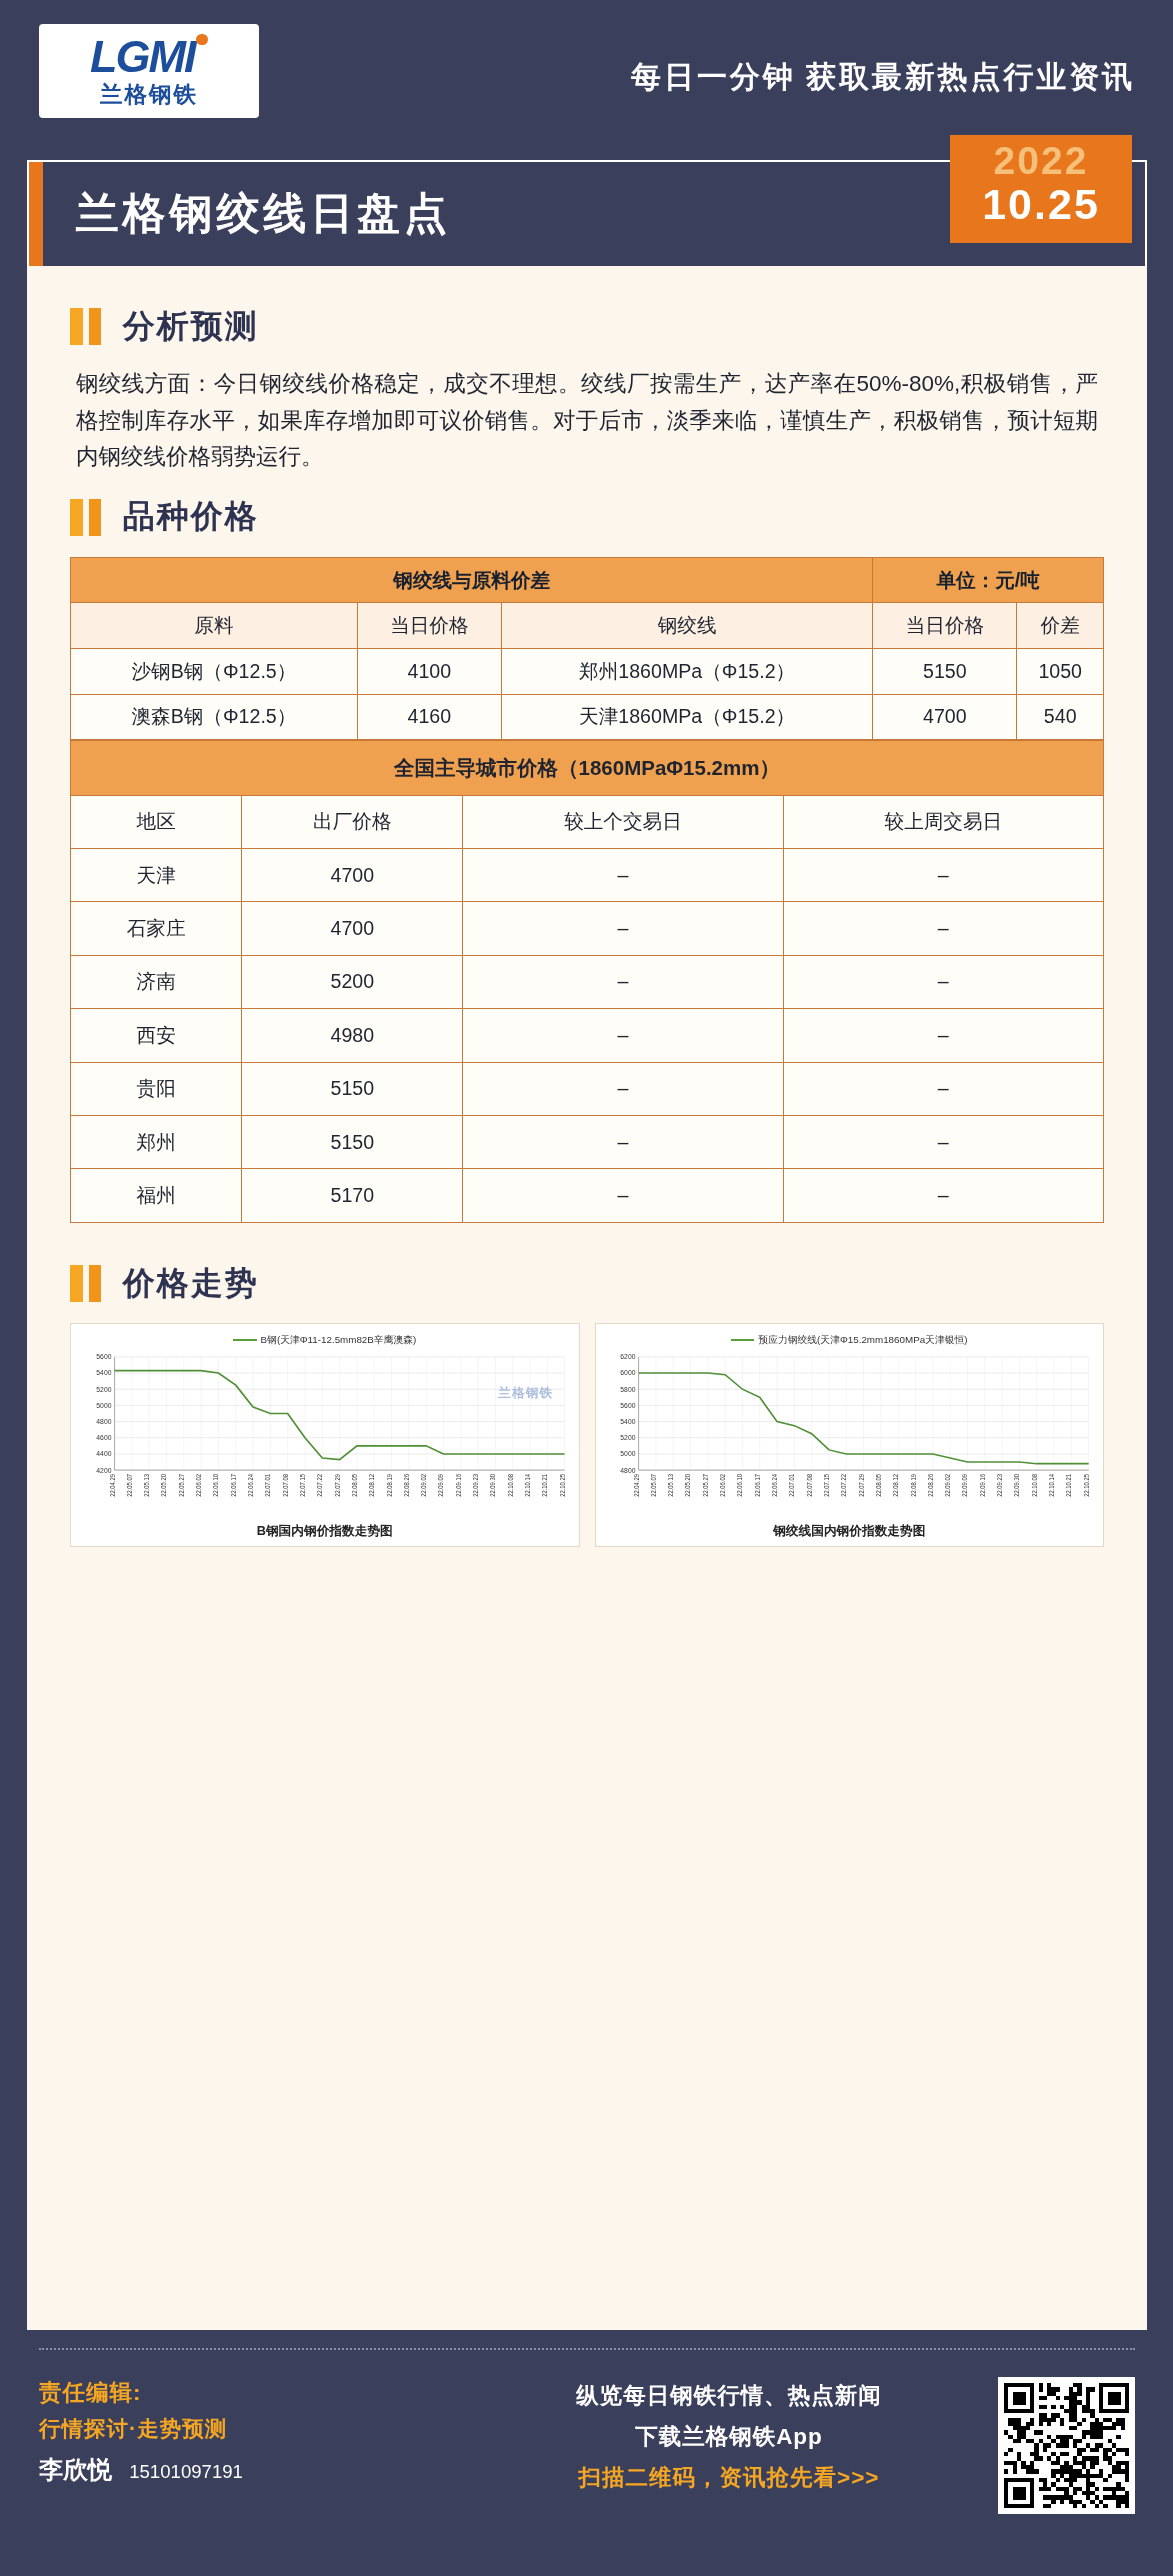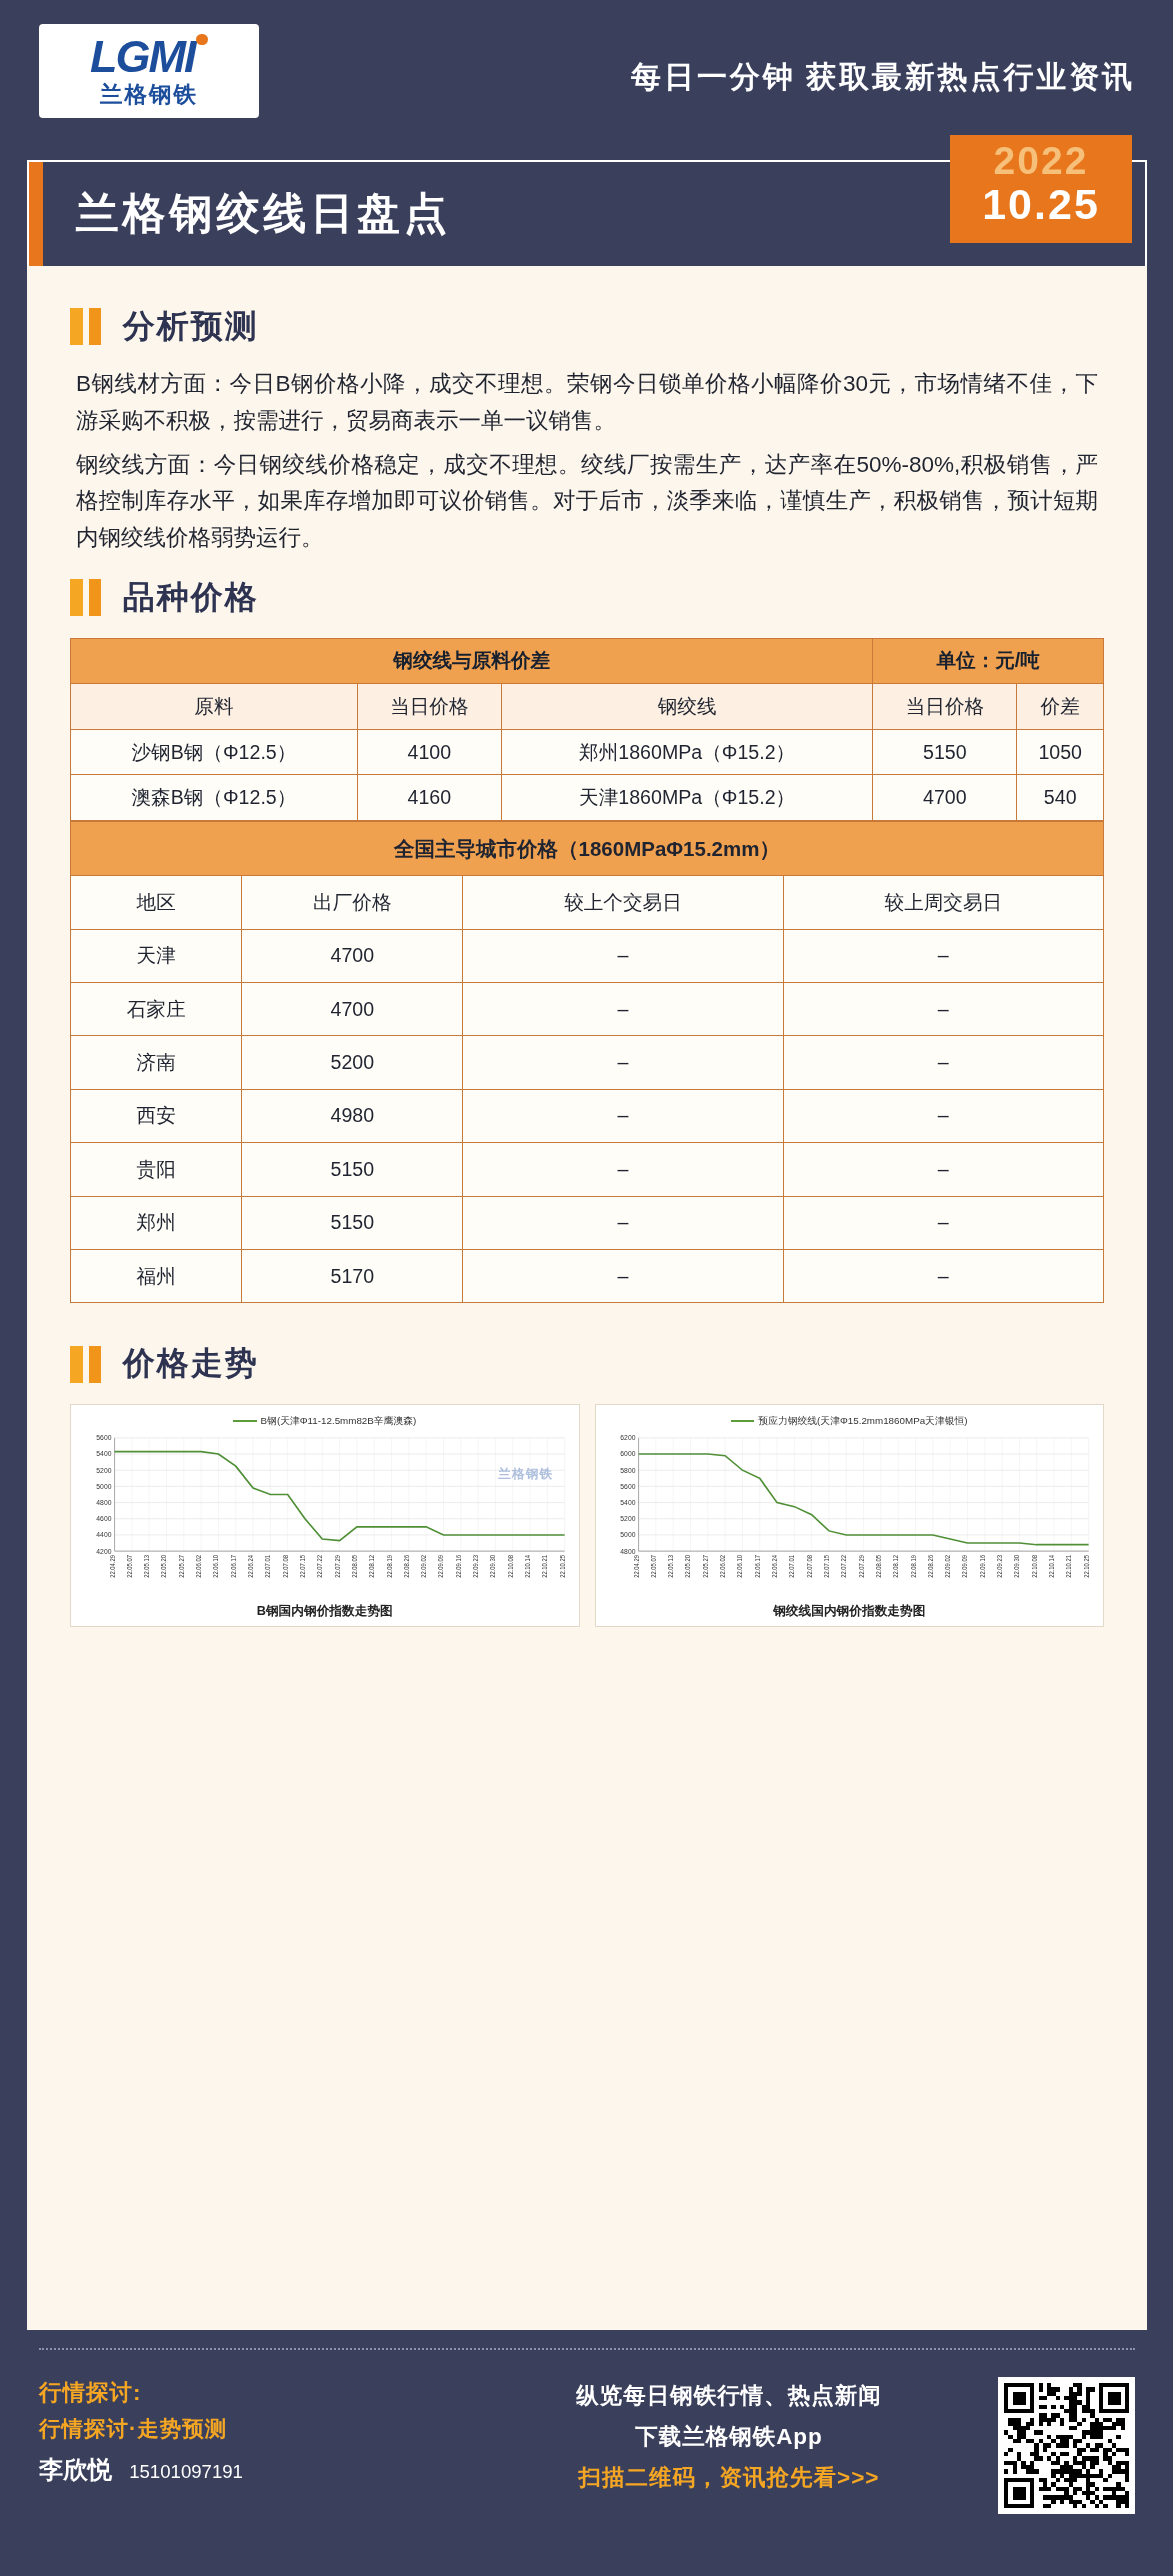--- a/index.html
+++ b/index.html
@@ -311,21 +311,20 @@
 
   <div class="card">
 
     <div class="section-head">
       <div class="bars">
         <div class="bar"></div>
         <div class="bar dark"></div>
       </div>
       <div class="section-title">分析预测</div>
     </div>
-    <p class="para">B钢线材方面：今日B钢价格小降，成交不理想。荣钢今日锁单价格小幅降价30元，市场情绪不佳，下游采购不积极，按需进行，贸易商表示一单一议销售。</p>
     <p class="para">钢绞线方面：今日钢绞线价格稳定，成交不理想。绞线厂按需生产，达产率在50%-80%,积极销售，严格控制库存水平，如果库存增加即可议价销售。对于后市，淡季来临，谨慎生产，积极销售，预计短期内钢绞线价格弱势运行。</p>
 
     <div class="section-head" style="margin-top:19.6px;">
       <div class="bars">
         <div class="bar"></div>
         <div class="bar dark"></div>
       </div>
       <div class="section-title">品种价格</div>
     </div>
 
@@ -585,21 +584,21 @@
           </svg>
         <div class="chart-caption">钢绞线国内钢价指数走势图</div>
       </div>
     </div>
 
   </div>
 
   <div class="footer">
     <div class="footer-hr"></div>
     <div class="footer-left">
-      <div class="fl-line1">行情探讨:</div>
+      <div class="fl-line1">责任编辑:</div>
       <div class="fl-line2">行情探讨·走势预测</div>
       <div class="fl-line3"><span>李欣悦</span><span class="phone">15101097191</span></div>
     </div>
     <div class="footer-mid">
       <div class="fm1">纵览每日钢铁行情、热点新闻</div>
       <div class="fm2">下载兰格钢铁App</div>
       <div class="fm3">扫描二维码，资讯抢先看&gt;&gt;&gt;</div>
     </div>
     <div class="qr-wrap">
       <div class="qr">

